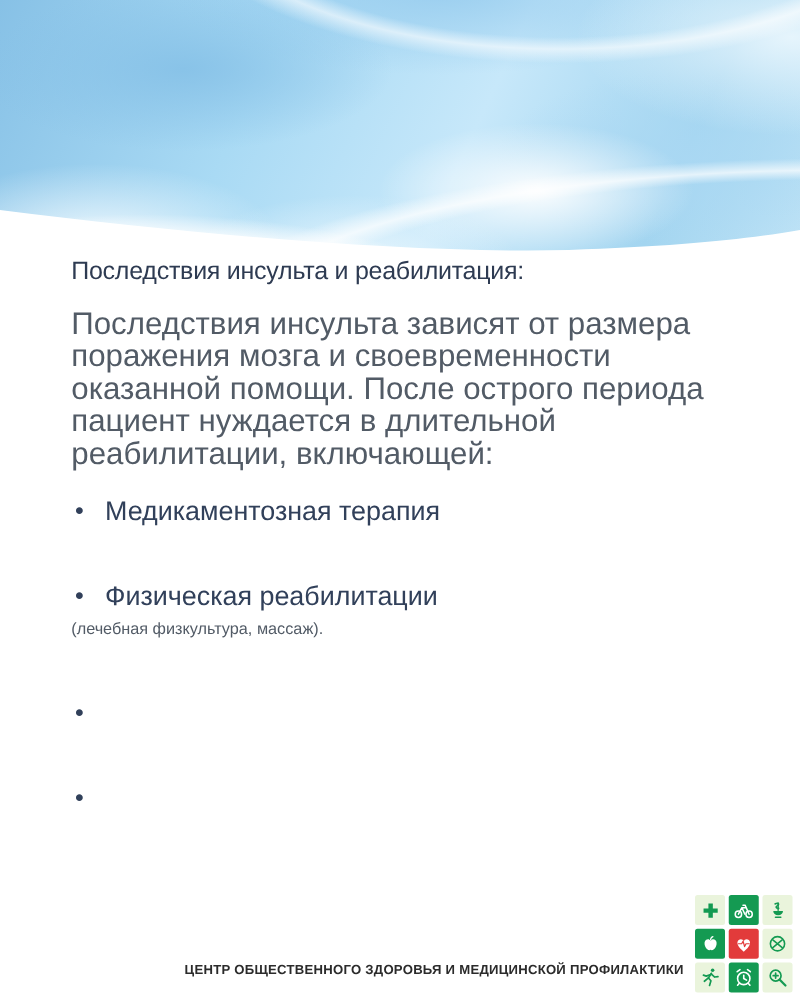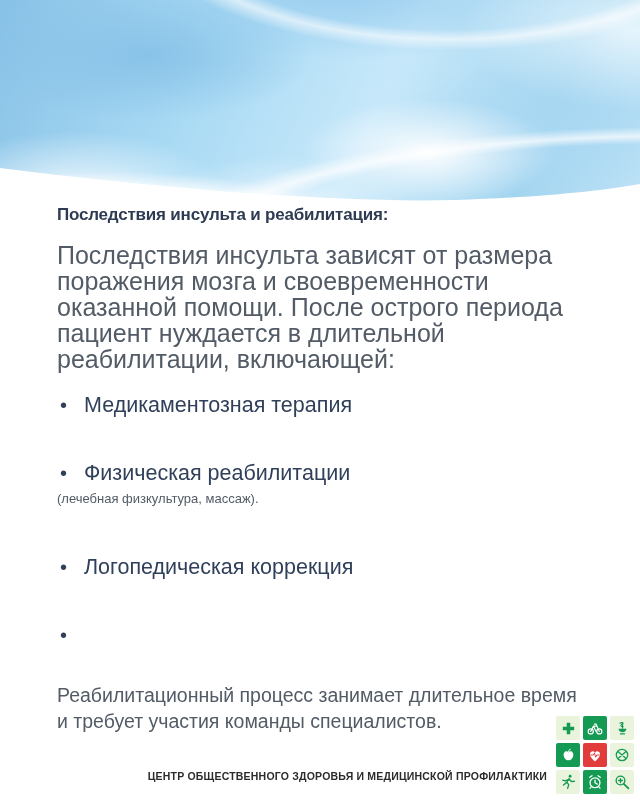--- a/index.html
+++ b/index.html
@@ -29,21 +29,21 @@
       radial-gradient(90% 120% at 18% 160%, rgba(255,255,255,0) 55%, rgba(255,255,255,.75) 60%, rgba(255,255,255,0) 66%),
       radial-gradient(70% 90% at 70% -40%, rgba(255,255,255,0) 60%, rgba(255,255,255,.6) 65%, rgba(255,255,255,0) 71%),
       radial-gradient(120% 90% at 105% 120%, rgba(255,255,255,0) 58%, rgba(255,255,255,.7) 62%, rgba(255,255,255,0) 67%);
   }
   .hero-curve{position:absolute;top:0;left:0;display:block;}
 
   
   .content{position:absolute;left:57px;right:57px;top:205px;}
   .page-title{
     margin:0 0 17px 0;
-    font-size:17px;line-height:1.2;font-weight:bold;
+    font-size:20px;line-height:1.2;font-weight:normal;
     color:#2e3b52;letter-spacing:-0.2px;
   }
   .intro{
     margin:0 0 10px 0;
     font-size:25px;line-height:26px;color:#525b66;
   }
   .bullet-list{list-style:none;margin:0;padding:0;}
   .bullet-item{display:flex;align-items:flex-start;margin-top:42px;}
   .bullet-item.first{margin-top:20px;}
   .bullet-dot{
@@ -104,28 +104,26 @@
     </li>
     <li class="bullet-item">
       <span class="bullet-dot">•</span>
       <span class="bullet-label">Физическая реабилитации</span>
     </li>
   </ul>
   <p class="bullet-note">(лечебная физкультура, массаж).</p>
   <ul class="bullet-list">
     <li class="bullet-item">
       <span class="bullet-dot">•</span>
-      <span class="bullet-label">Логопедическая коррекция</span>
     </li>
     <li class="bullet-item">
       <span class="bullet-dot">•</span>
     </li>
   </ul>
 
-  <p class="outro">Реабилитационный процесс занимает длительное время и требует участия команды специалистов.</p>
 </main>
 
 <footer class="footer">
   <div class="org-name">ЦЕНТР ОБЩЕСТВЕННОГО ЗДОРОВЬЯ И МЕДИЦИНСКОЙ ПРОФИЛАКТИКИ</div>
 
   <div class="logo-grid">
     <div class="tile t-light">
       <svg width="17" height="17" viewBox="0 0 24 24">
           <path d="M9.5 4h5v5.5H20v5h-5.5V20h-5v-5.5H4v-5h5.5z" fill="currentColor"></path>
         </svg>

